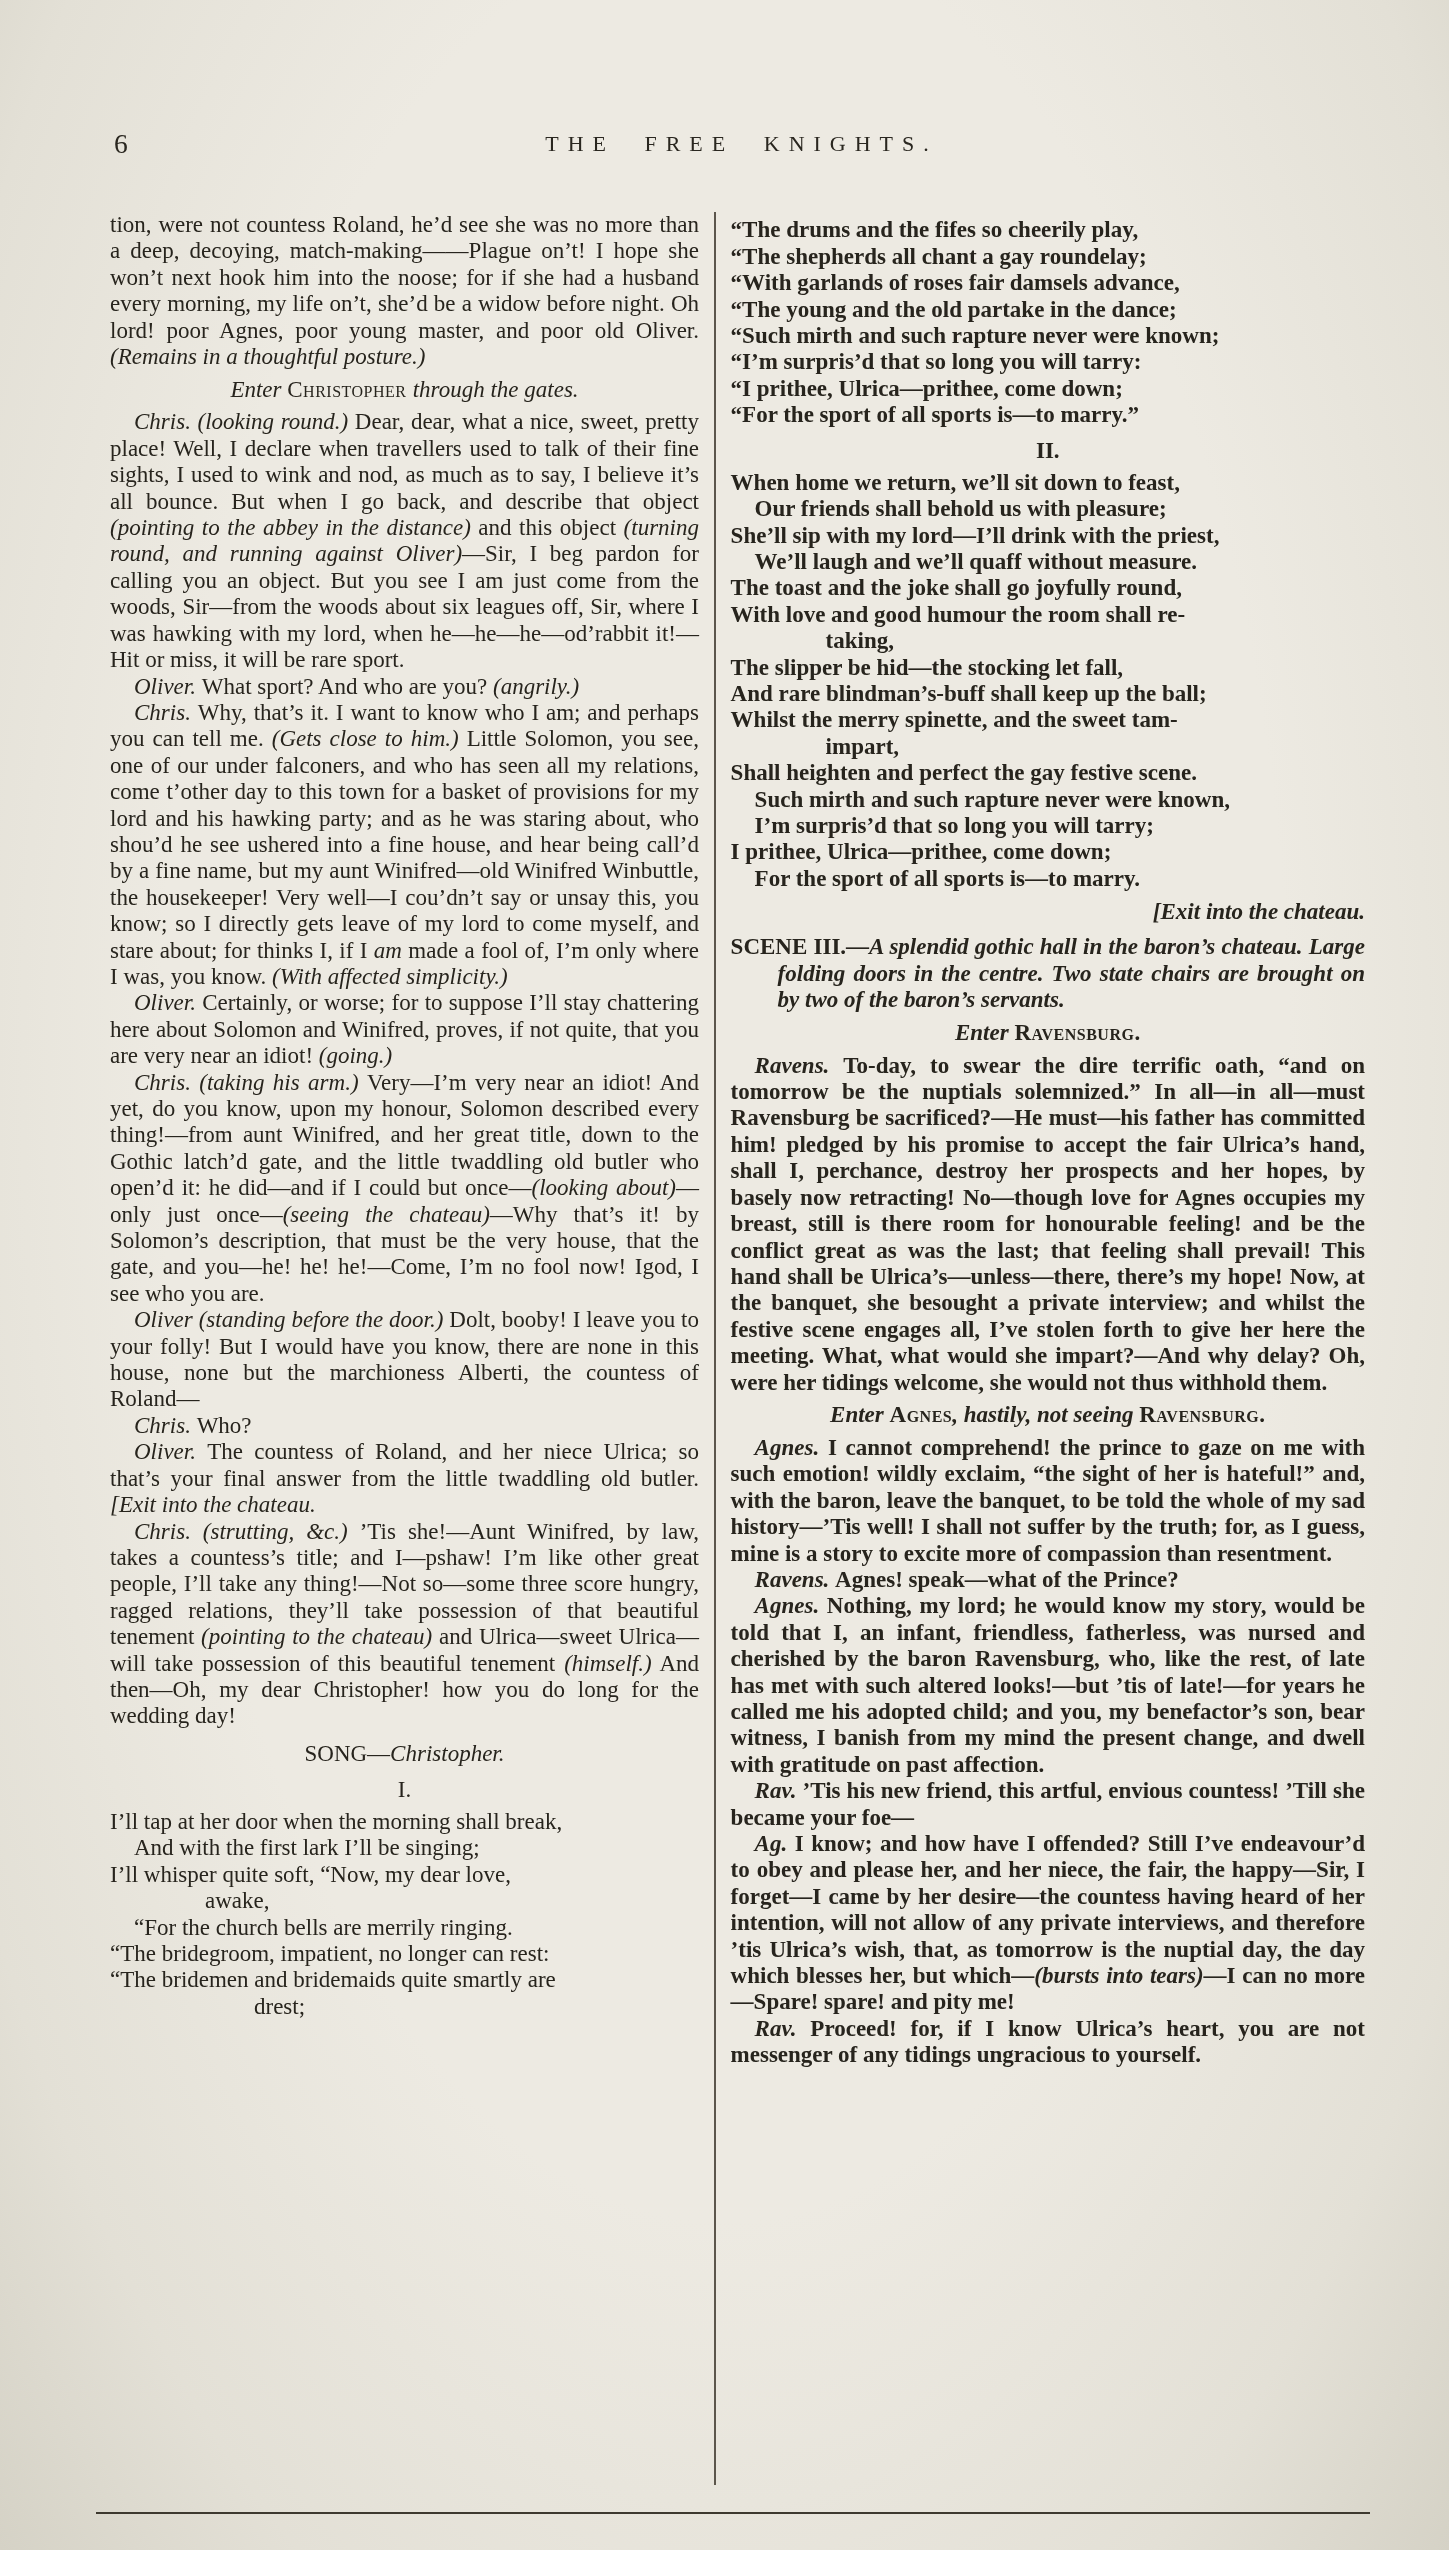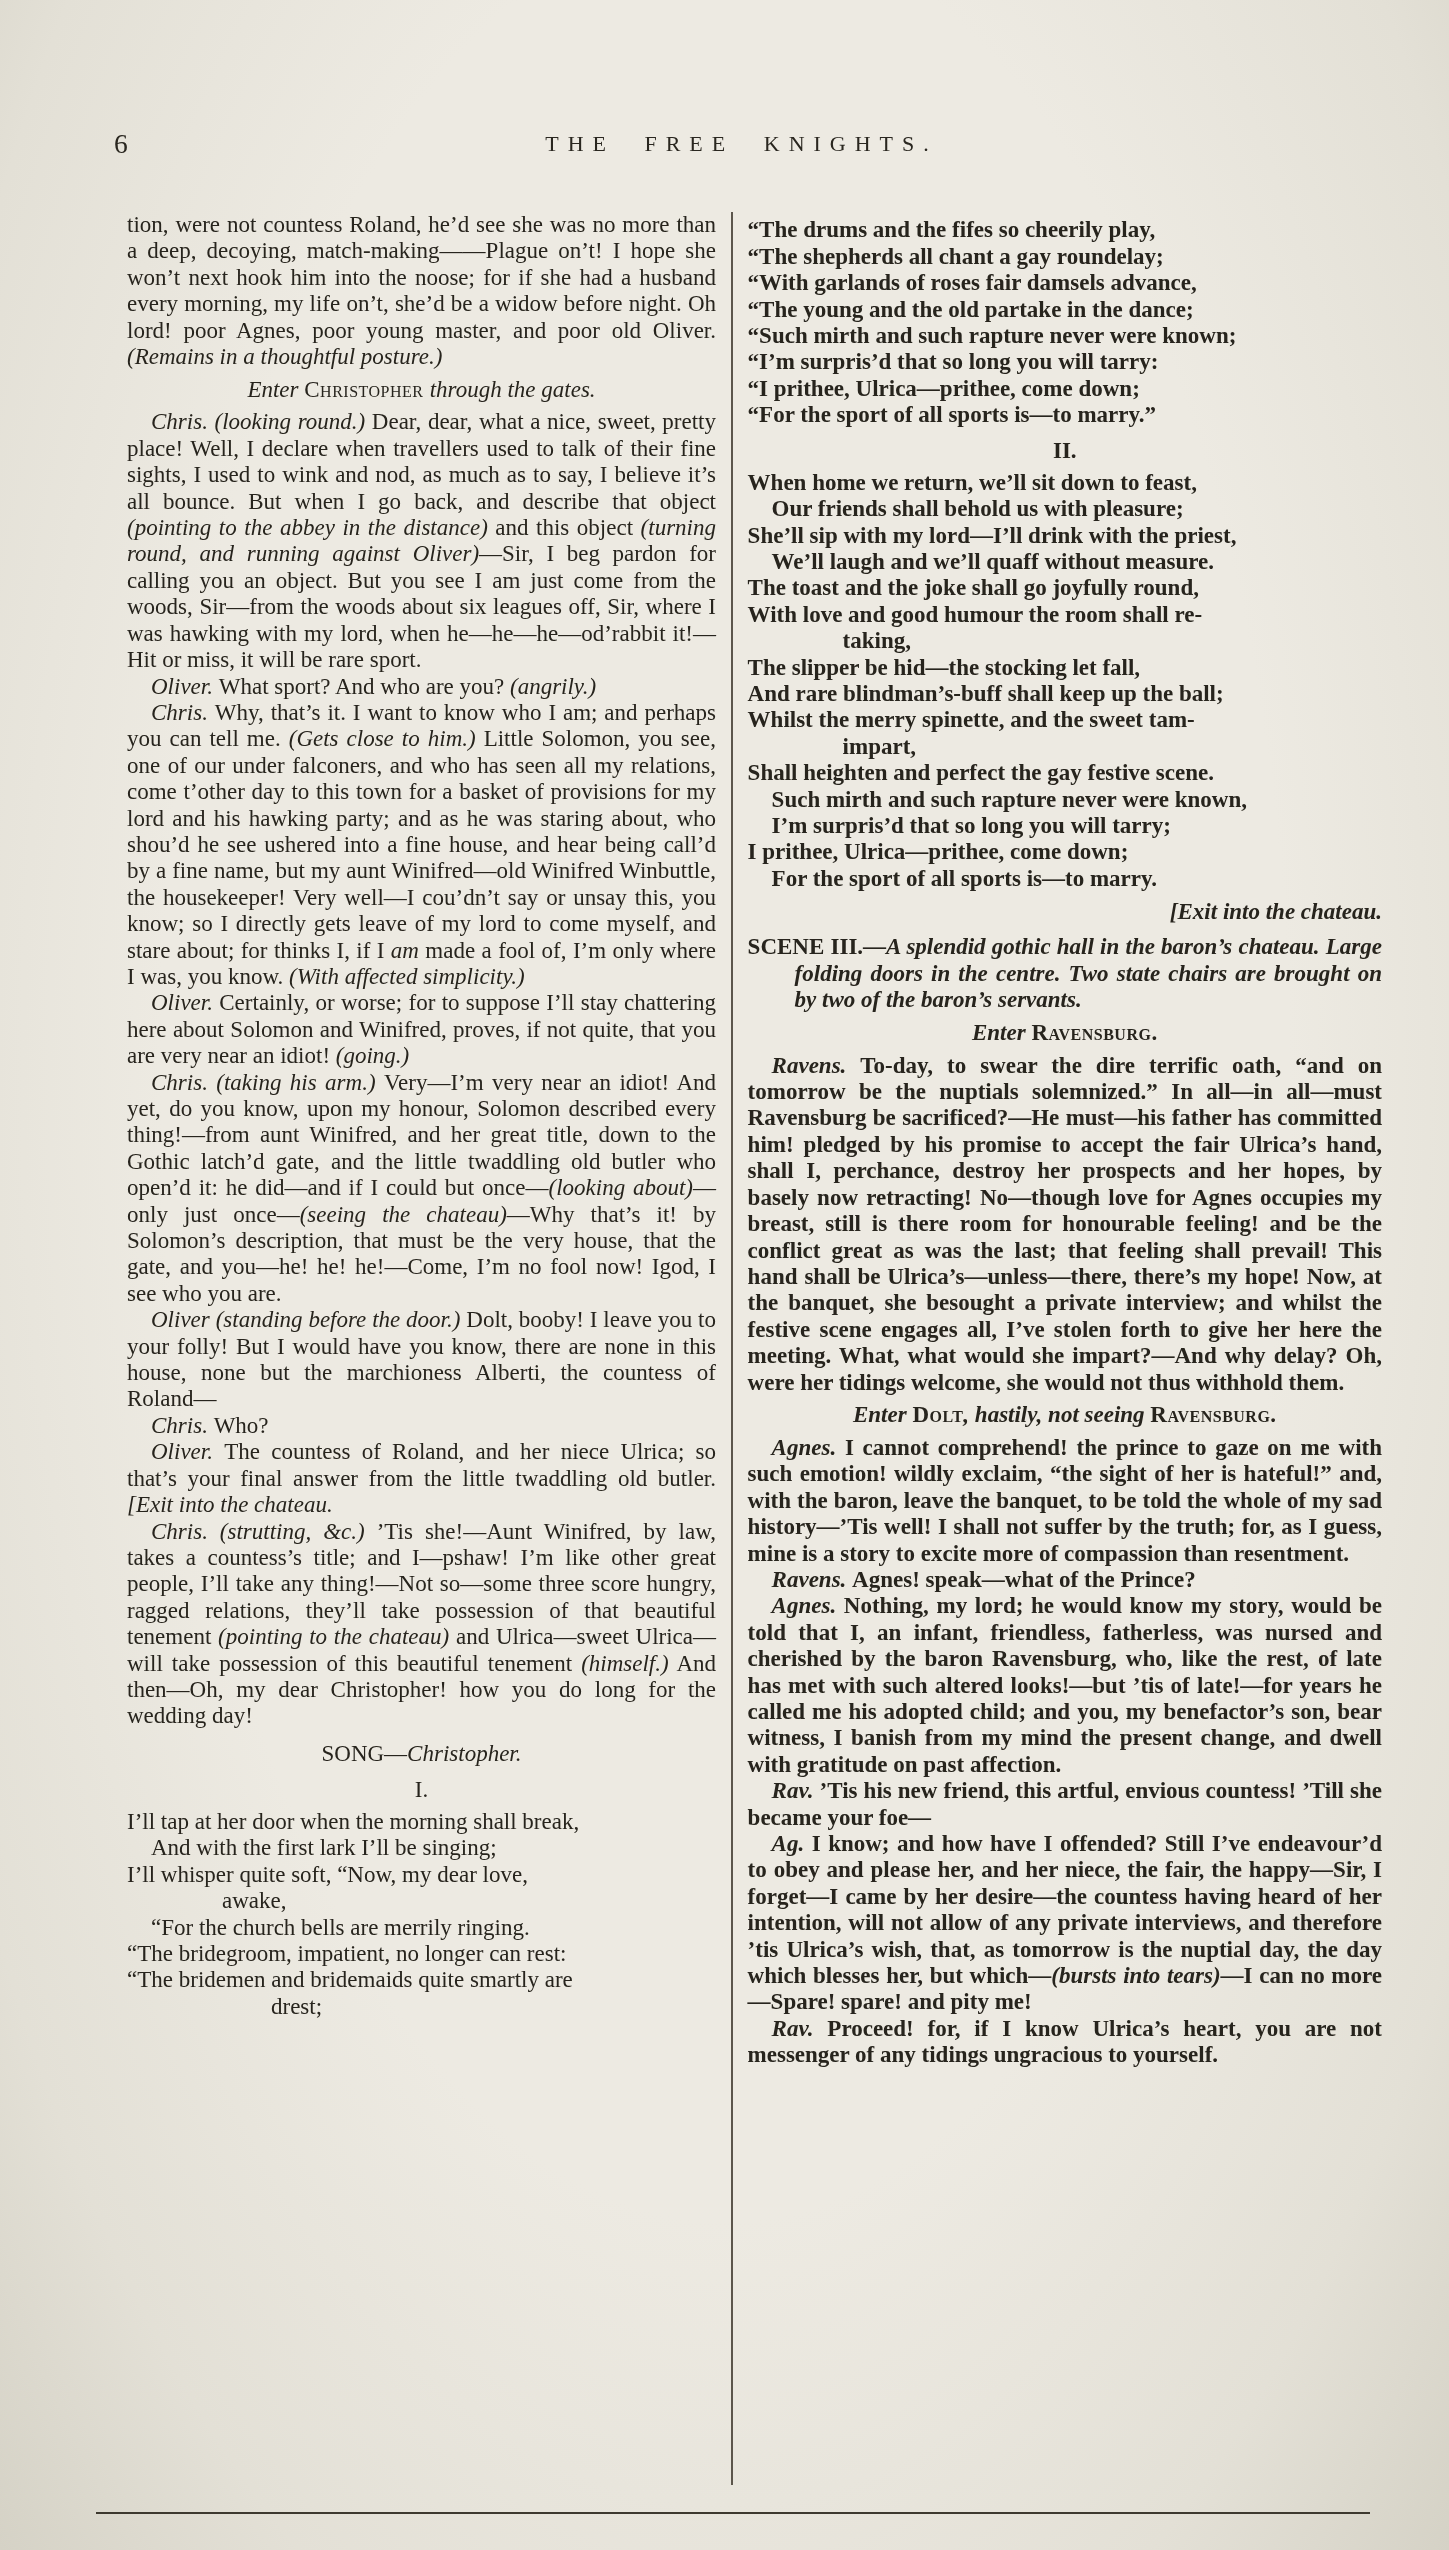--- a/index.html
+++ b/index.html
@@ -22,21 +22,21 @@
     position:absolute; left:0; top:0;
     font-size:27.5px; color:#2a2720;
   }
   .running-title {
     display:block; text-align:center;
     font-size:22px; letter-spacing:9px; word-spacing:15px;
     color:#2a2720; padding-top:3.2px;
   }
 
   .text-block {
-    position:absolute; top:212px; left:127px; width:1255px; height:2273px;
+    position:absolute; top:212px; left:110px; width:1255px; height:2273px;
     display:flex; align-items:stretch;
   }
   .column { font-size:23px; line-height:26.4px; }
   .column-left  { width:589px; }
   .column-right { flex:1;font-weight:bold; }
   .col-divider  { width:1.6px; background:#5c564c; margin:0 15px; }
 
   .para { text-align:justify; text-indent:24px; }
   .para.no-indent { text-indent:0; }
 
@@ -125,21 +125,21 @@
           <div class="vline ind0">Shall heighten and perfect the gay festive scene.</div>
           <div class="vline ind1">Such mirth and such rapture never were known,</div>
           <div class="vline ind1">I’m surpris’d that so long you will tarry;</div>
           <div class="vline ind0">I prithee, Ulrica—prithee, come down;</div>
           <div class="vline ind1">For the sport of all sports is—to marry.</div>
         </div>
         <p class="exit-direction"><span class="it">[Exit into the chateau.</span></p>
         <p class="scene-heading"><span>SCENE III.—</span><span class="it">A splendid gothic hall in the baron’s chateau. Large folding doors in the centre. Two state chairs are brought on by two of the baron’s servants.</span></p>
         <p class="stage-direction"><span class="it">Enter </span><span class="sc">Ravensburg.</span></p>
         <p class="para"><span class="it">Ravens. </span><span>To-day, to swear the dire terrific oath, “and on tomorrow be the nuptials solemnized.” In all—in all—must Ravensburg be sacrificed?—He must—his father has committed him! pledged by his promise to accept the fair Ulrica’s hand, shall I, perchance, destroy her prospects and her hopes, by basely now retracting! No—though love for Agnes occupies my breast, still is there room for honourable feeling! and be the conflict great as was the last; that feeling shall prevail! This hand shall be Ulrica’s—unless—there, there’s my hope! Now, at the banquet, she besought a private interview; and whilst the festive scene engages all, I’ve stolen forth to give her here the meeting. What, what would she impart?—And why delay? Oh, were her tidings welcome, she would not thus withhold them.</span></p>
-        <p class="stage-direction"><span class="it">Enter </span><span class="sc">Dolt</span><span class="it">, hastily, not seeing </span><span class="sc">Ravensburg.</span></p>
+        <p class="stage-direction"><span class="it">Enter </span><span class="sc">Agnes</span><span class="it">, hastily, not seeing </span><span class="sc">Ravensburg.</span></p>
         <p class="para"><span class="it">Agnes. </span><span>I cannot comprehend! the prince to gaze on me with such emotion! wildly exclaim, “the sight of her is hateful!” and, with the baron, leave the banquet, to be told the whole of my sad history—’Tis well! I shall not suffer by the truth; for, as I guess, mine is a story to excite more of compassion than resentment.</span></p>
         <p class="para"><span class="it">Ravens. </span><span>Agnes! speak—what of the Prince?</span></p>
         <p class="para"><span class="it">Agnes. </span><span>Nothing, my lord; he would know my story, would be told that I, an infant, friendless, fatherless, was nursed and cherished by the baron Ravensburg, who, like the rest, of late has met with such altered looks!—but ’tis of late!—for years he called me his adopted child; and you, my benefactor’s son, bear witness, I banish from my mind the present change, and dwell with gratitude on past affection.</span></p>
         <p class="para"><span class="it">Rav. </span><span>’Tis his new friend, this artful, envious countess! ’Till she became your foe—</span></p>
         <p class="para"><span class="it">Ag. </span><span>I know; and how have I offended? Still I’ve endeavour’d to obey and please her, and her niece, the fair, the happy—Sir, I forget—I came by her desire—the countess having heard of her intention, will not allow of any private interviews, and therefore ’tis Ulrica’s wish, that, as tomorrow is the nuptial day, the day which blesses her, but which—</span><span class="it">(bursts into tears)</span><span>—I can no more—Spare! spare! and pity me!</span></p>
         <p class="para"><span class="it">Rav. </span><span>Proceed! for, if I know Ulrica’s heart, you are not messenger of any tidings ungracious to yourself.</span></p>
       </div>
   </div>
 
   <div class="bottom-rule"></div>

